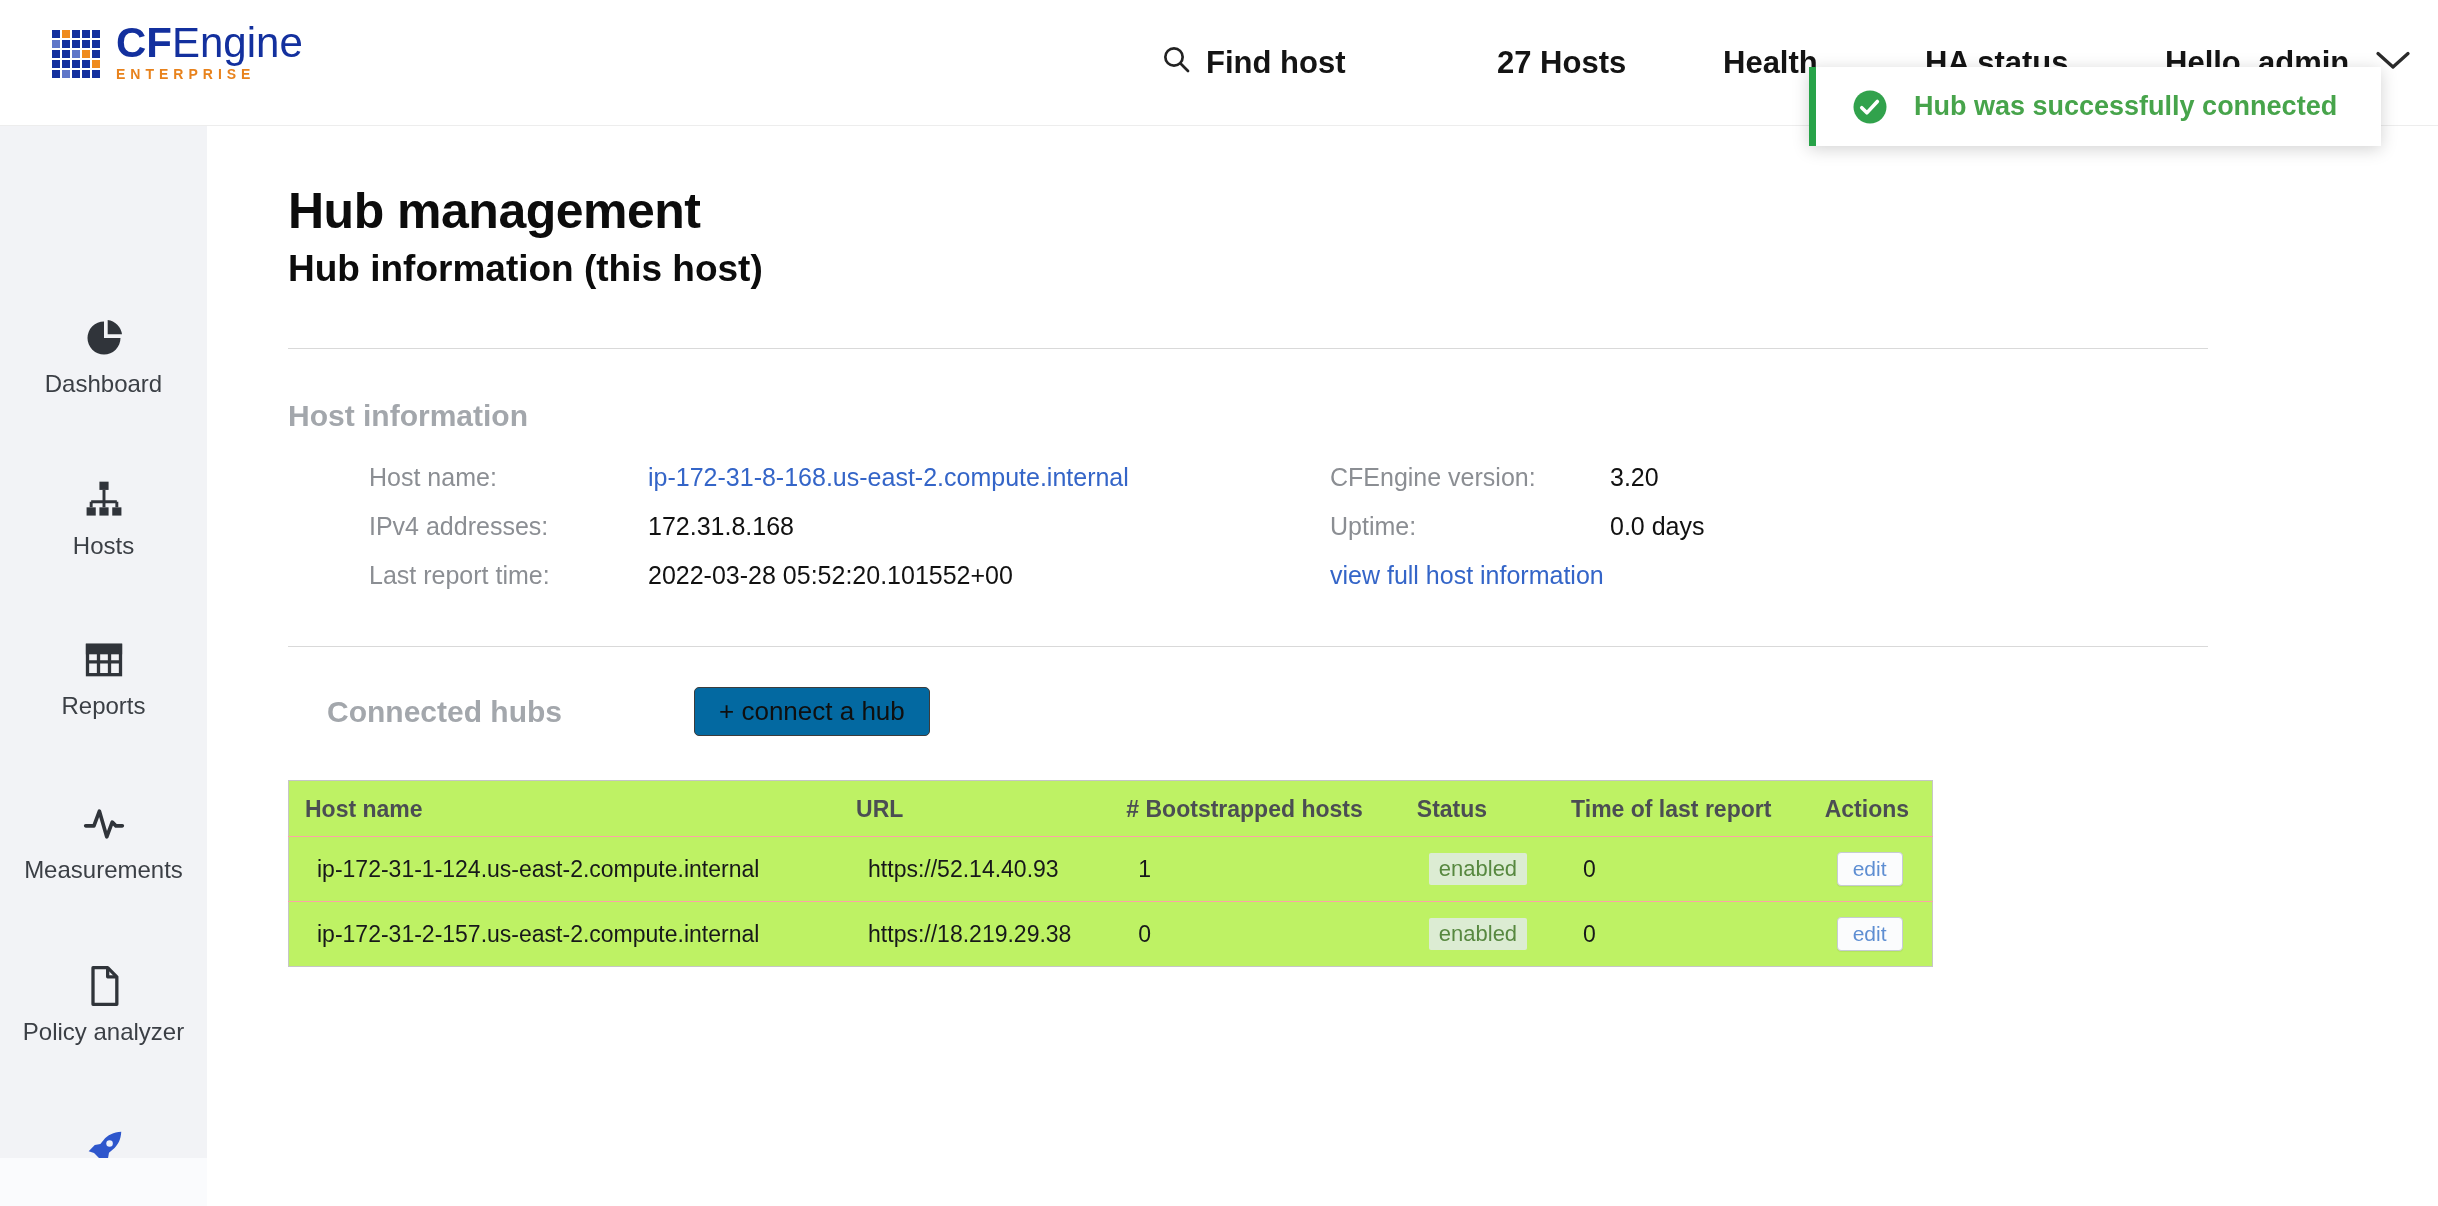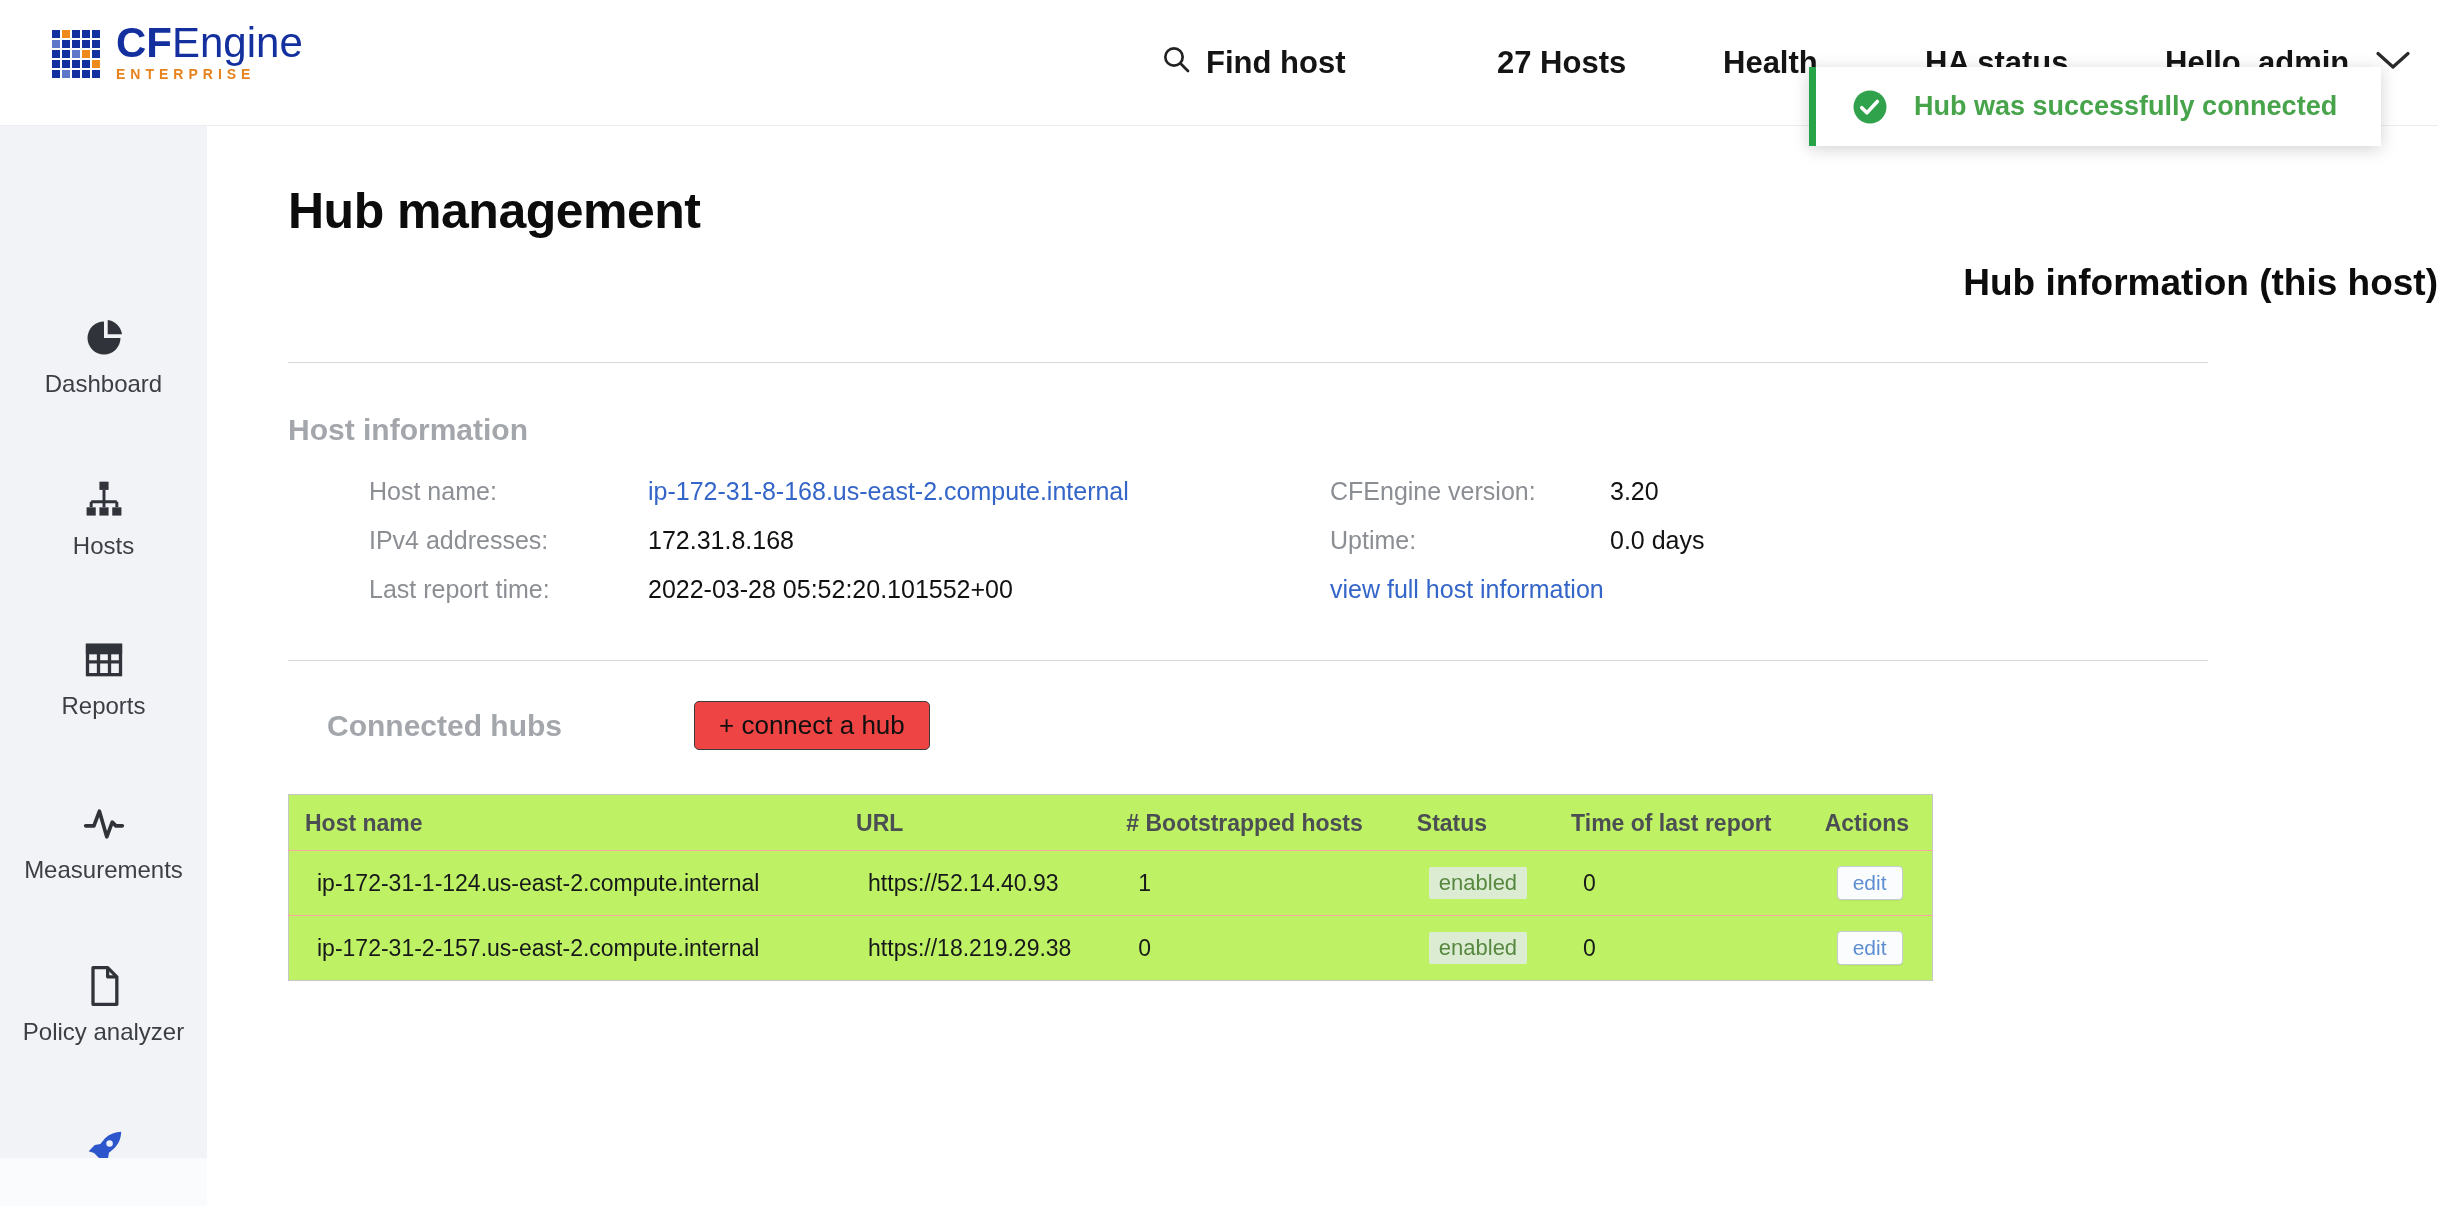--- a/index.html
+++ b/index.html
@@ -67,40 +67,40 @@
   .si-reports { top:512px; }
   .si-measurements { top:676px; }
   .si-policy { top:838px; }
   .si-hub { top:1000px; }
   .si-hub .lbl { color:#2e56cc; white-space:normal; width:160px; margin:6px auto 0; line-height:34px; }
 
   
   .main { position:absolute; left:207px; top:126px; right:0; bottom:0; background:#fff; }
   .content { padding-left:81px; }
   h1.page-title { margin-top:56px; font-size:50px; font-weight:bold; color:#0c0c0c; letter-spacing:-0.5px; }
-  h2.page-subtitle { margin-top:22px; font-size:37px; font-weight:bold; color:#0c0c0c;text-align:right; }
+  h2.page-subtitle { margin-top:8px; font-size:37px; font-weight:bold; color:#0c0c0c; }
   hr.divider { border:none; border-top:1px solid #d9d9d9; width:1920px; }
   .divider-1 { margin-top:58px; }
   .divider-2 { margin-top:54px; }
   h3.section-heading { font-size:30px; font-weight:bold; color:#a3a7ac; }
   .host-info-heading { margin-top:50px; }
 
   .info { margin:28px 0 0 81px; display:flex; font-size:25px; line-height:33px; width:1839px; }
   .info-grid { display:grid; row-gap:16px; align-content:start; }
   .info-left { grid-template-columns:279px auto; width:961px; }
   .info-right { grid-template-columns:280px auto; width:878px; }
   .info .label { color:#8b8e93; }
   .info .value { color:#111; }
   a.link { color:#3465c8; text-decoration:none; cursor:pointer; }
   .span-row { grid-column:1 / -1; }
 
   .hubs-row { margin:40px 0 0 39px; display:flex; align-items:center; }
   .connect-btn {
     margin-left:132px; padding:8px 24px; font-size:26px; font-family:inherit;
-    background:#ef4444; border:1px solid #3c3c3c; border-radius:5px; color:#0f0f0f; cursor:pointer;
+    background:#0369a1; border:1px solid #3c3c3c; border-radius:5px; color:#0f0f0f; cursor:pointer;
   }
 
   table.hubs-table { margin-top:44px; width:1645px; border-collapse:collapse; border:1px solid #c6c6c6; background:#bef264; }
   .hubs-table th {
     text-align:left; font-size:23px; font-weight:bold; color:#4b4e53;
     padding:15px 16px 13px; white-space:nowrap;
   }
   .hubs-table td { font-size:23px; color:#17181a; padding:15px 28px; border-top:1px solid #fca5a5; white-space:nowrap; }
   .col-host { width:560px; } .col-url { width:272px; } .col-boot { width:294px; }
   .col-status { width:138px; } .col-time { width:257px; } .col-actions { width:124px; }

